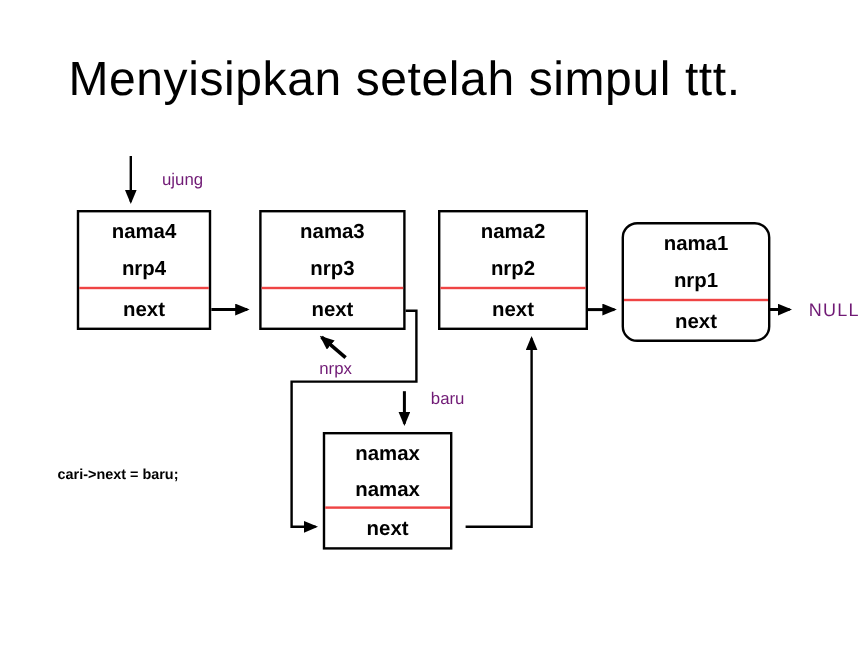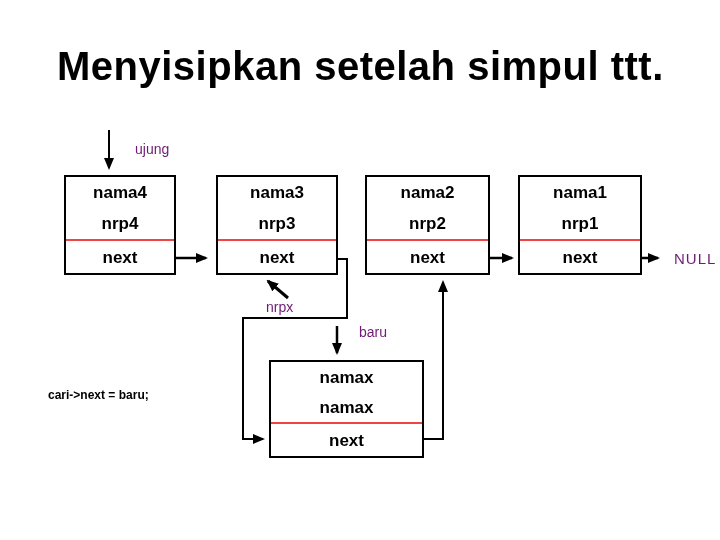--- a/index.html
+++ b/index.html
@@ -10,21 +10,21 @@
     background: #ffffff;
     overflow: hidden;
     font-family: "Liberation Sans", sans-serif;
   }
   .title {
     position: absolute;
     left: 57px;
     top: 44px;
     margin: 0;
     font-size: 40px;
-    font-weight: bold;
+    font-weight: normal;
     color: #000000;
     letter-spacing: 0.5px;
     white-space: nowrap;
   }
   .arrows {
     position: absolute;
     left: 0; top: 0;
     width: 720px; height: 540px;
   }
   .node {
@@ -119,31 +119,31 @@
   <div class="node" style="left:365px; top:175px; width:125px; height:100px;">
     <div class="node-top">
       <span class="node-name">nama2</span>
       <span class="node-nrp">nrp2</span>
     </div>
     <div class="node-next-cell">
       <span class="node-next">next</span>
     </div>
   </div>
 
-  <div class="node" style="left:518px; top:175px; width:124px; height:100px;">
+  <div class="node" style="left:518px; top:185px; width:124px; height:100px;border-radius:13px;">
     <div class="node-top">
       <span class="node-name">nama1</span>
       <span class="node-nrp">nrp1</span>
     </div>
     <div class="node-next-cell">
       <span class="node-next">next</span>
     </div>
   </div>
 
-  <div class="node" style="left:269px; top:360px; width:155px; height:98px;">
+  <div class="node" style="left:269px; top:360px; width:108px; height:98px;">
     <div class="node-top">
       <span class="node-name">namax</span>
       <span class="node-nrp">namax</span>
     </div>
     <div class="node-next-cell">
       <span class="node-next">next</span>
     </div>
   </div>
 
   <div class="ptr-label" style="left:135px; top:142px;">ujung</div>

